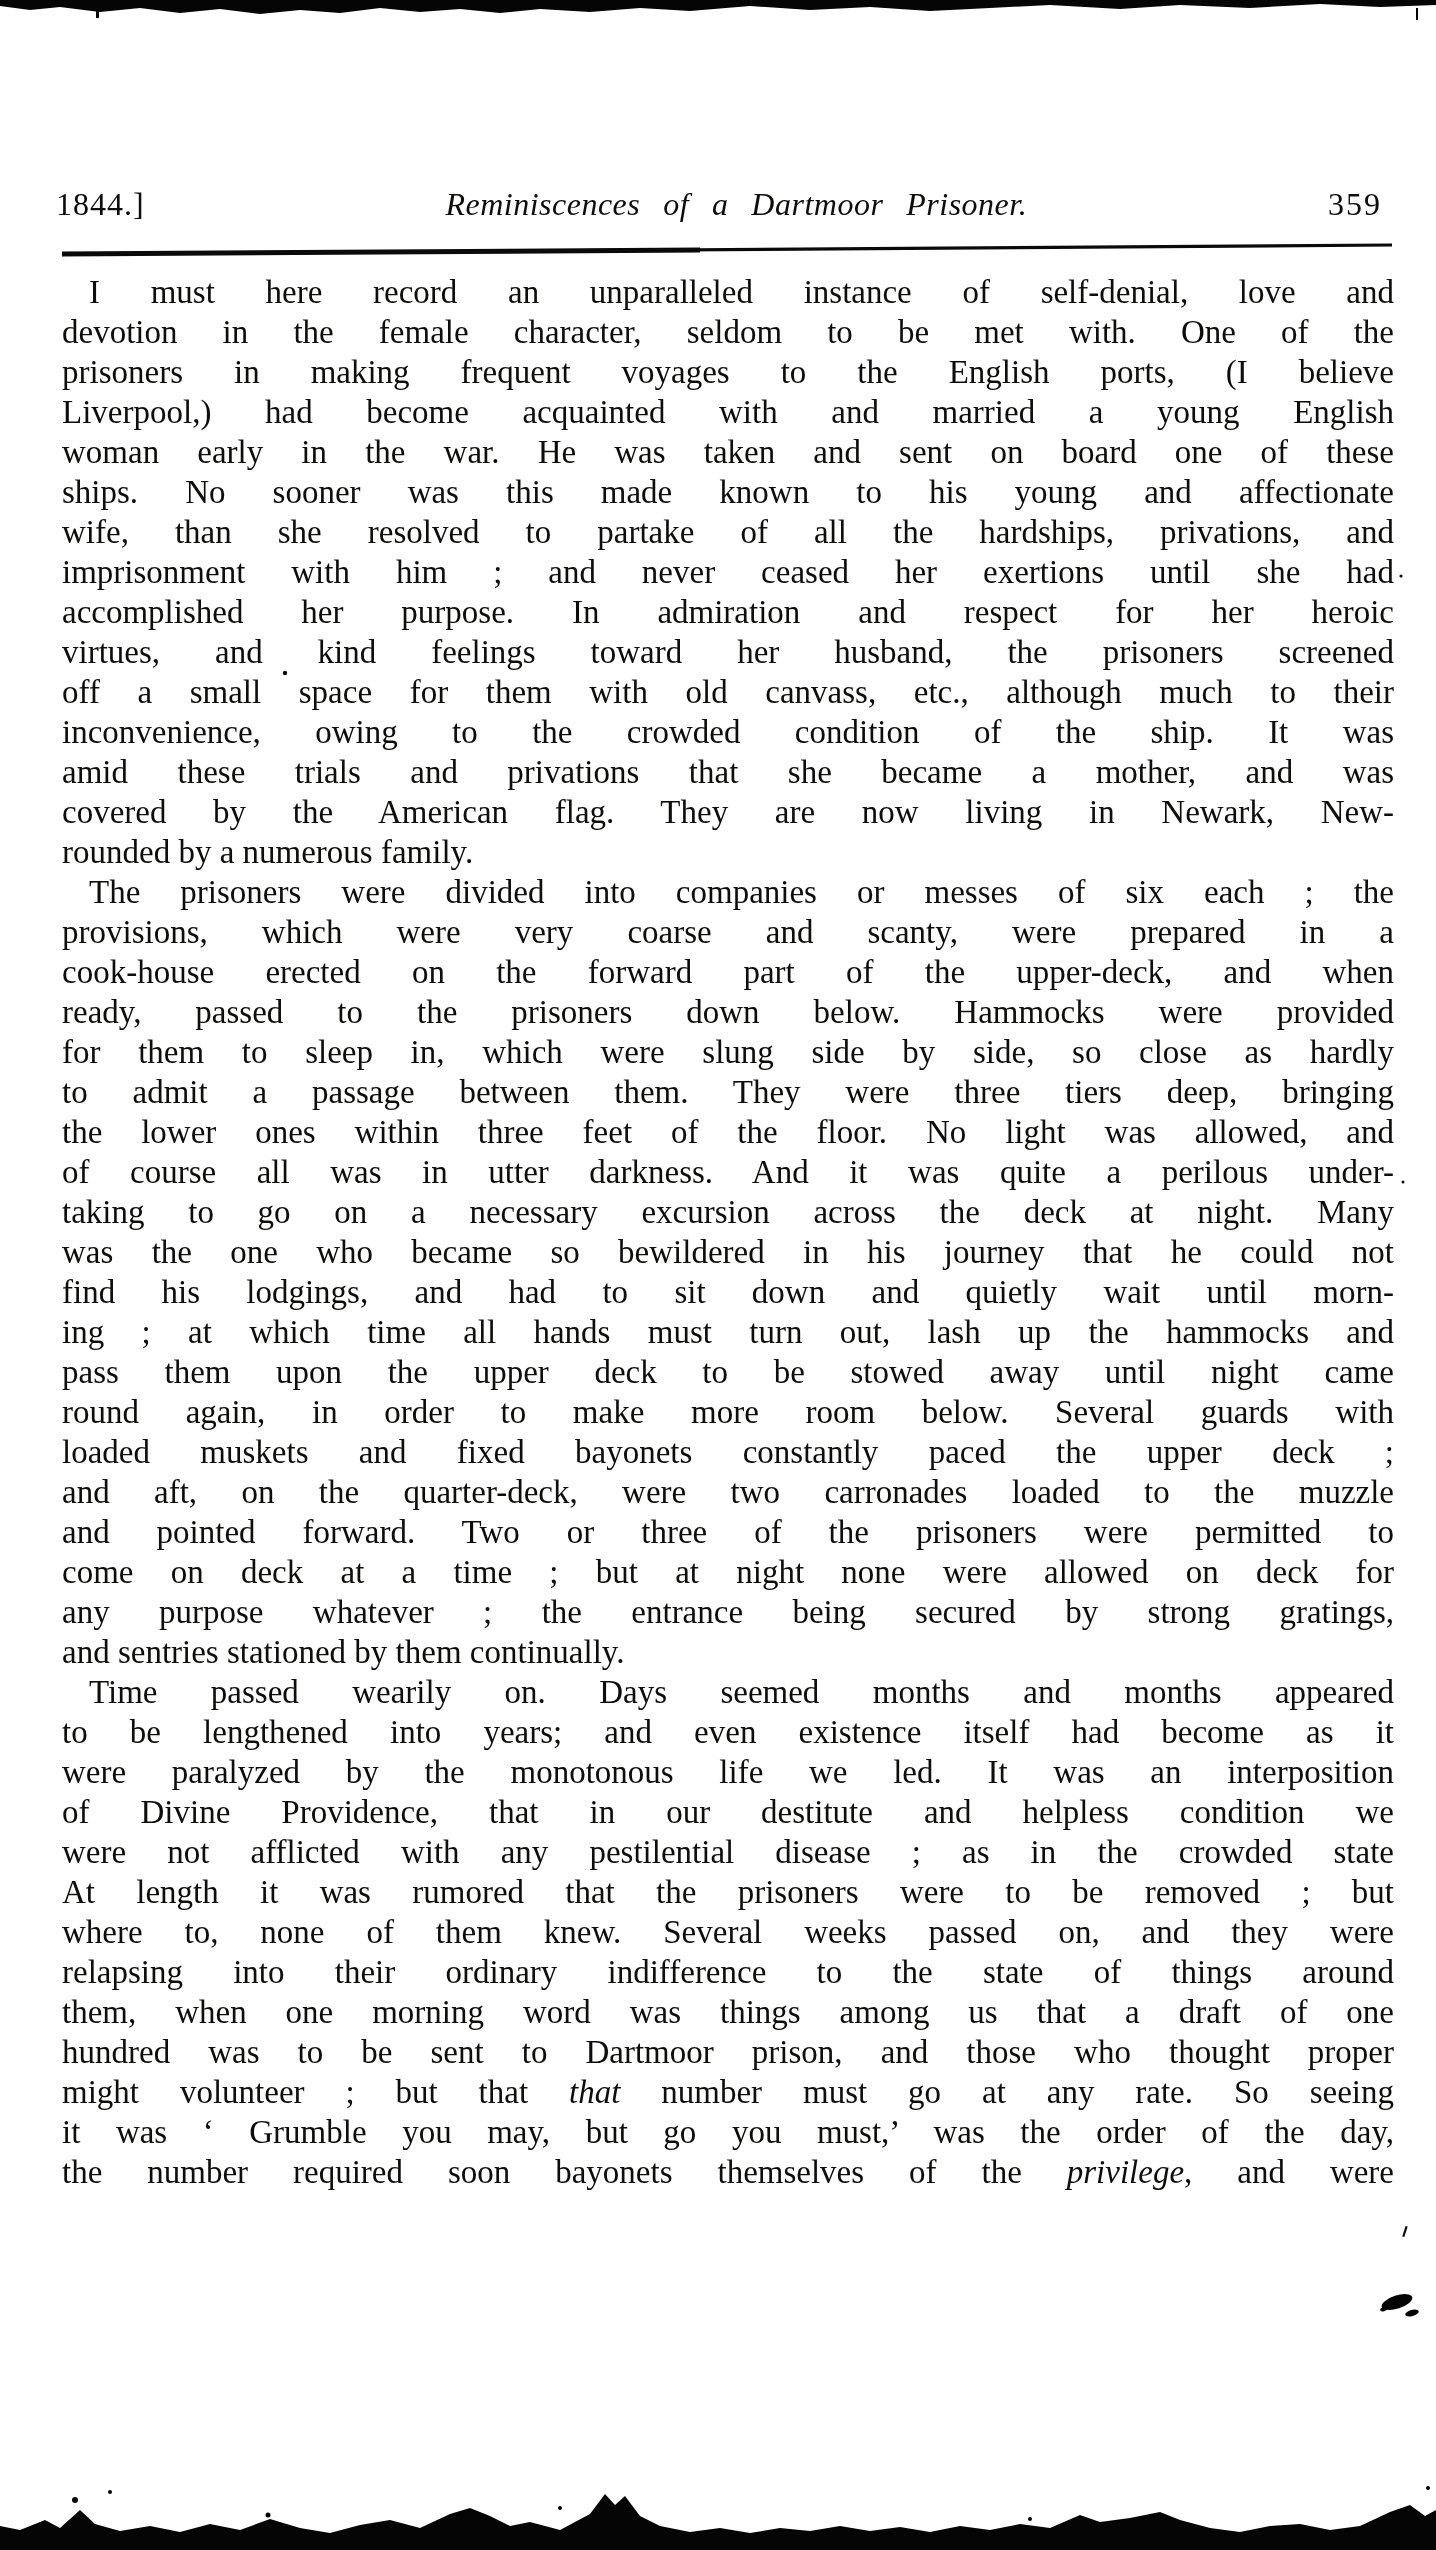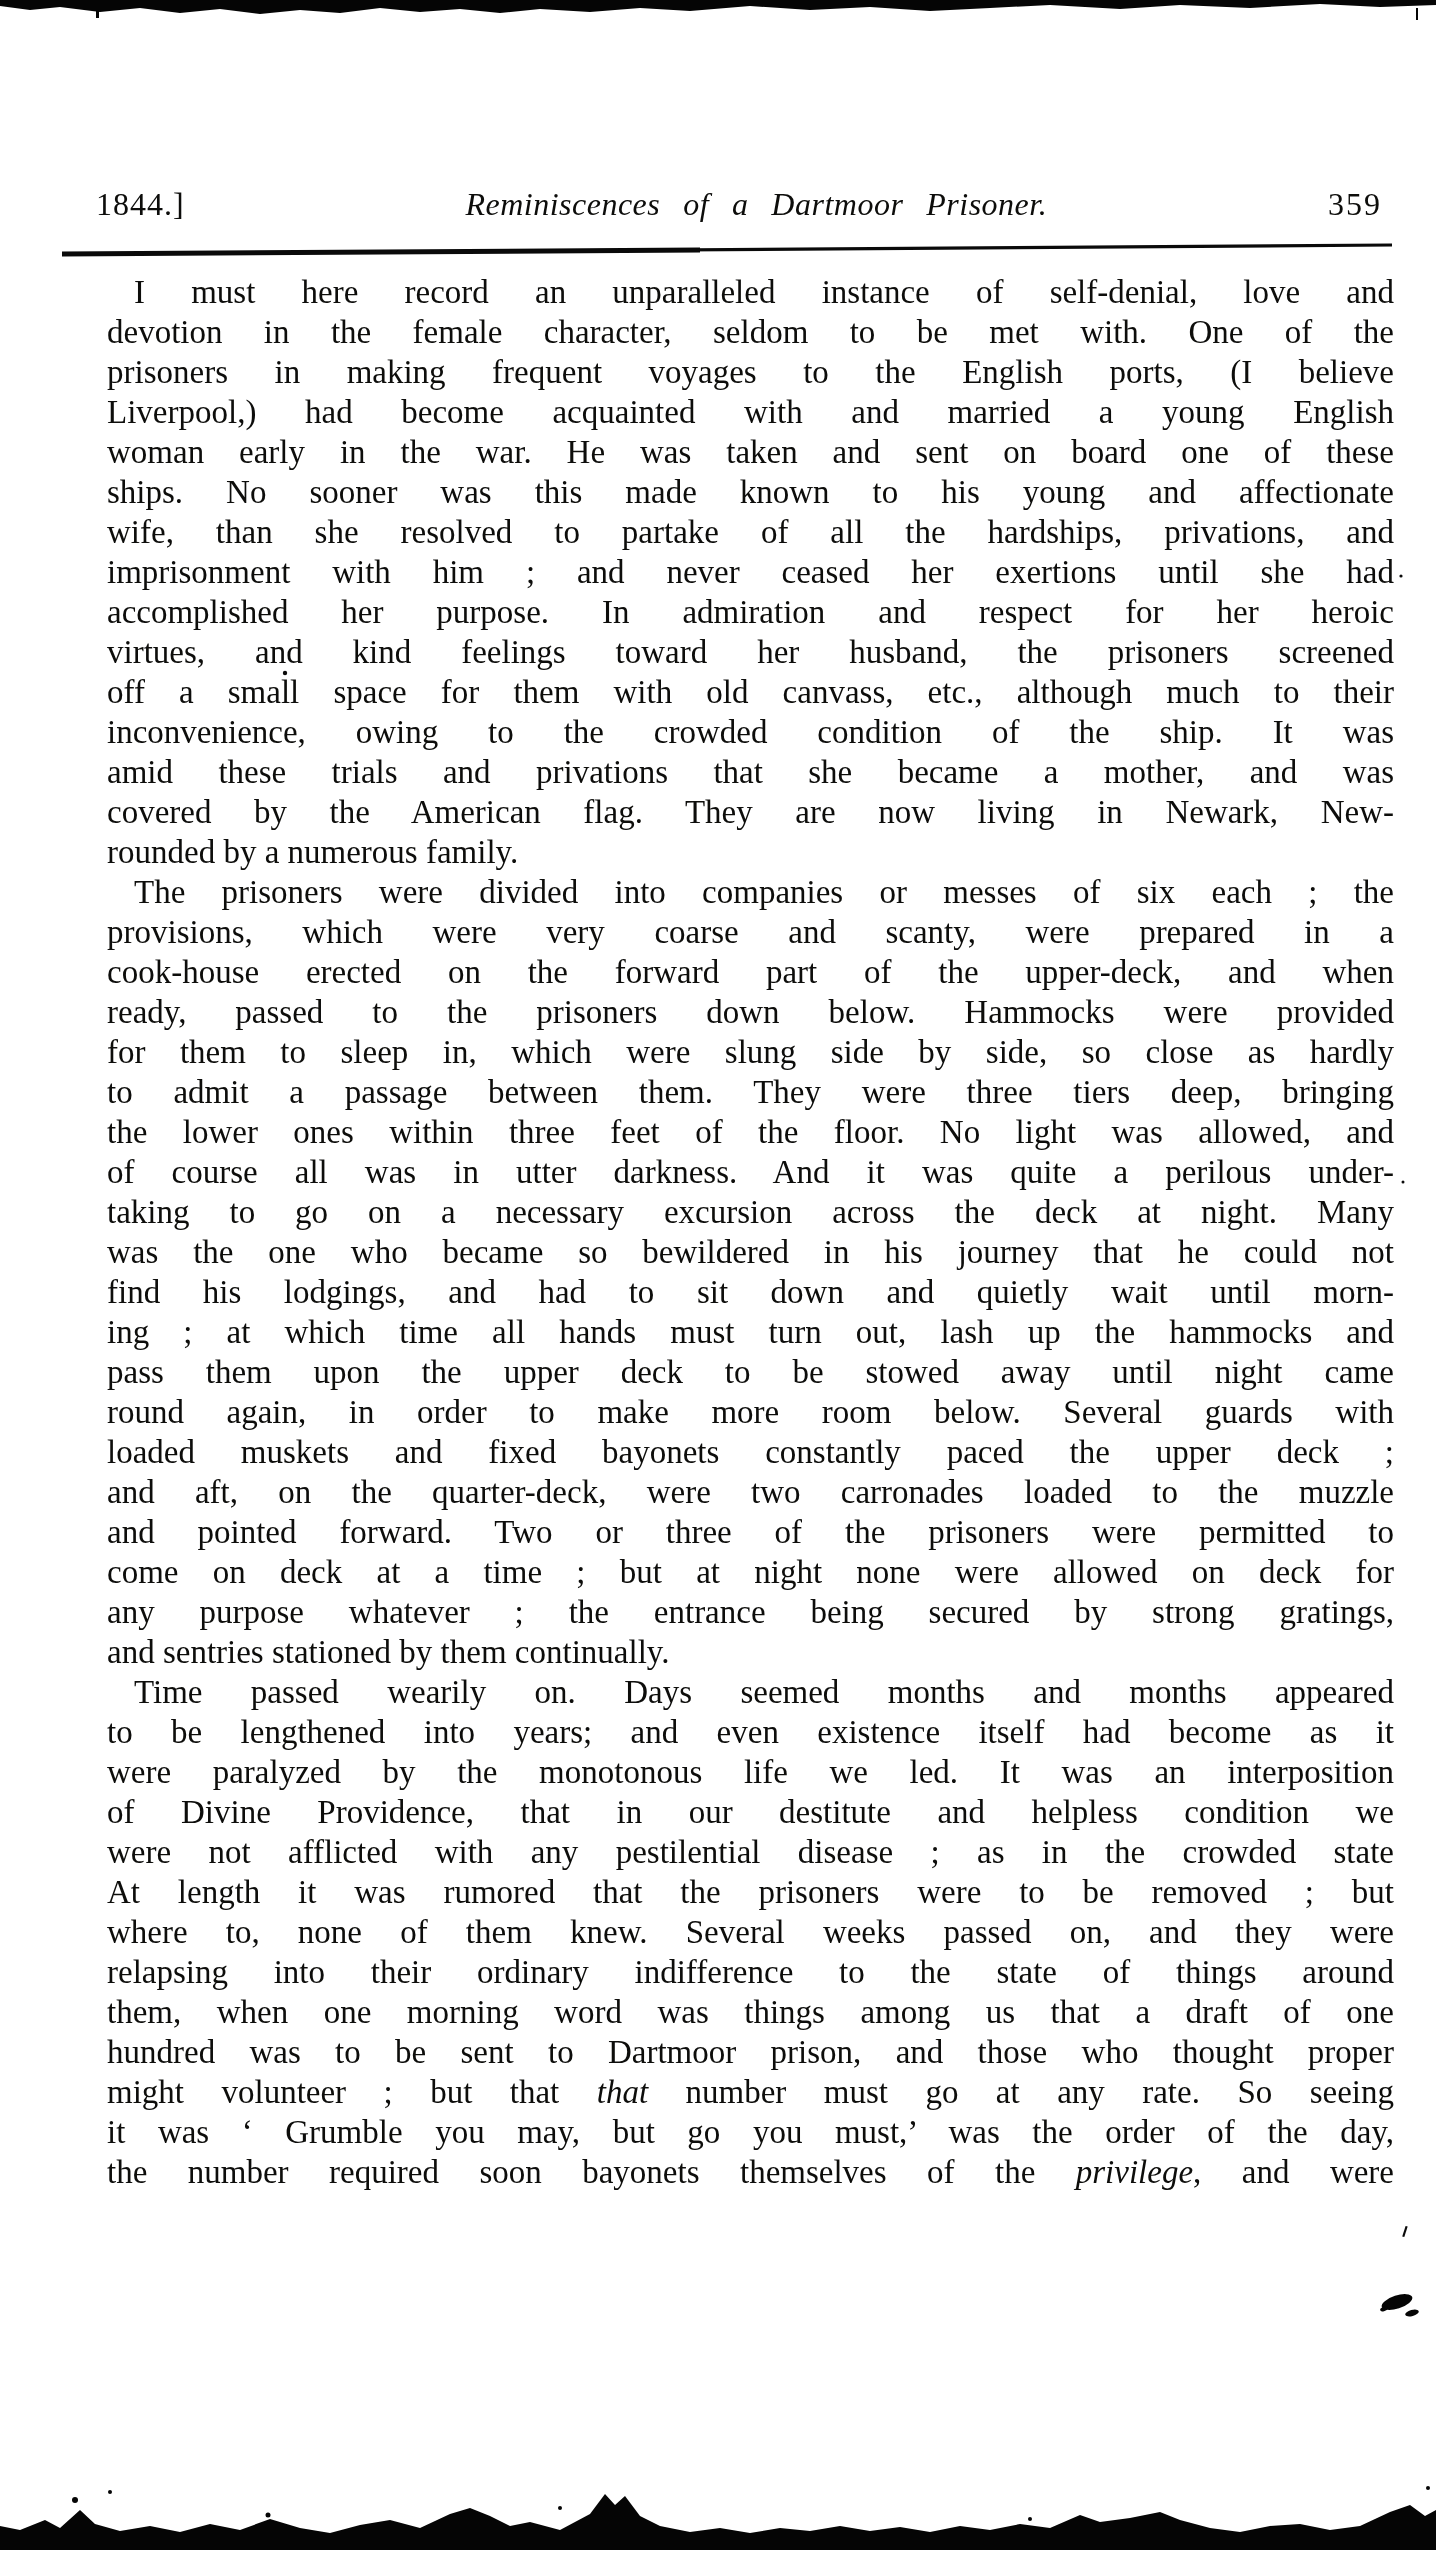--- a/index.html
+++ b/index.html
@@ -13,29 +13,29 @@
   }
   .overlay {
     position: absolute; left: 0; top: 0; width: 1436px; height: 2550px;
     pointer-events: none;
   }
   .page-header {
     position: absolute; top: 186px; left: 56px; width: 1326px;
     display: flex; justify-content: space-between; align-items: baseline;
     font-size: 32px;
   }
-  .hdr-year { letter-spacing: 1px; margin-left: 40px; }
+  .hdr-year { letter-spacing: 1px; }
   .hdr-title { font-style: italic; word-spacing: 0.45em; letter-spacing: 0.5px; text-align: right; }
   .hdr-num { letter-spacing: 2px; }
   .page-body {
     position: absolute; top: 272px; left: 62px; width: 1332px;
     font-size: 33px; line-height: 40px;
   }
   .paragraph { margin: 0; }
-  .line { text-align: justify; text-align-last: justify; margin-left: 45px; }
+  .line { text-align: justify; text-align-last: justify; }
   .line.last { text-align-last: left; }
   .line.indent { text-indent: 27px; }
   .it { font-style: italic; }
 </style>
 </head>
 <body>
 
 <svg class="overlay" viewBox="0 0 1436 2550" xmlns="http://www.w3.org/2000/svg" aria-hidden="true">
 
   <polygon fill="#050505" points="

